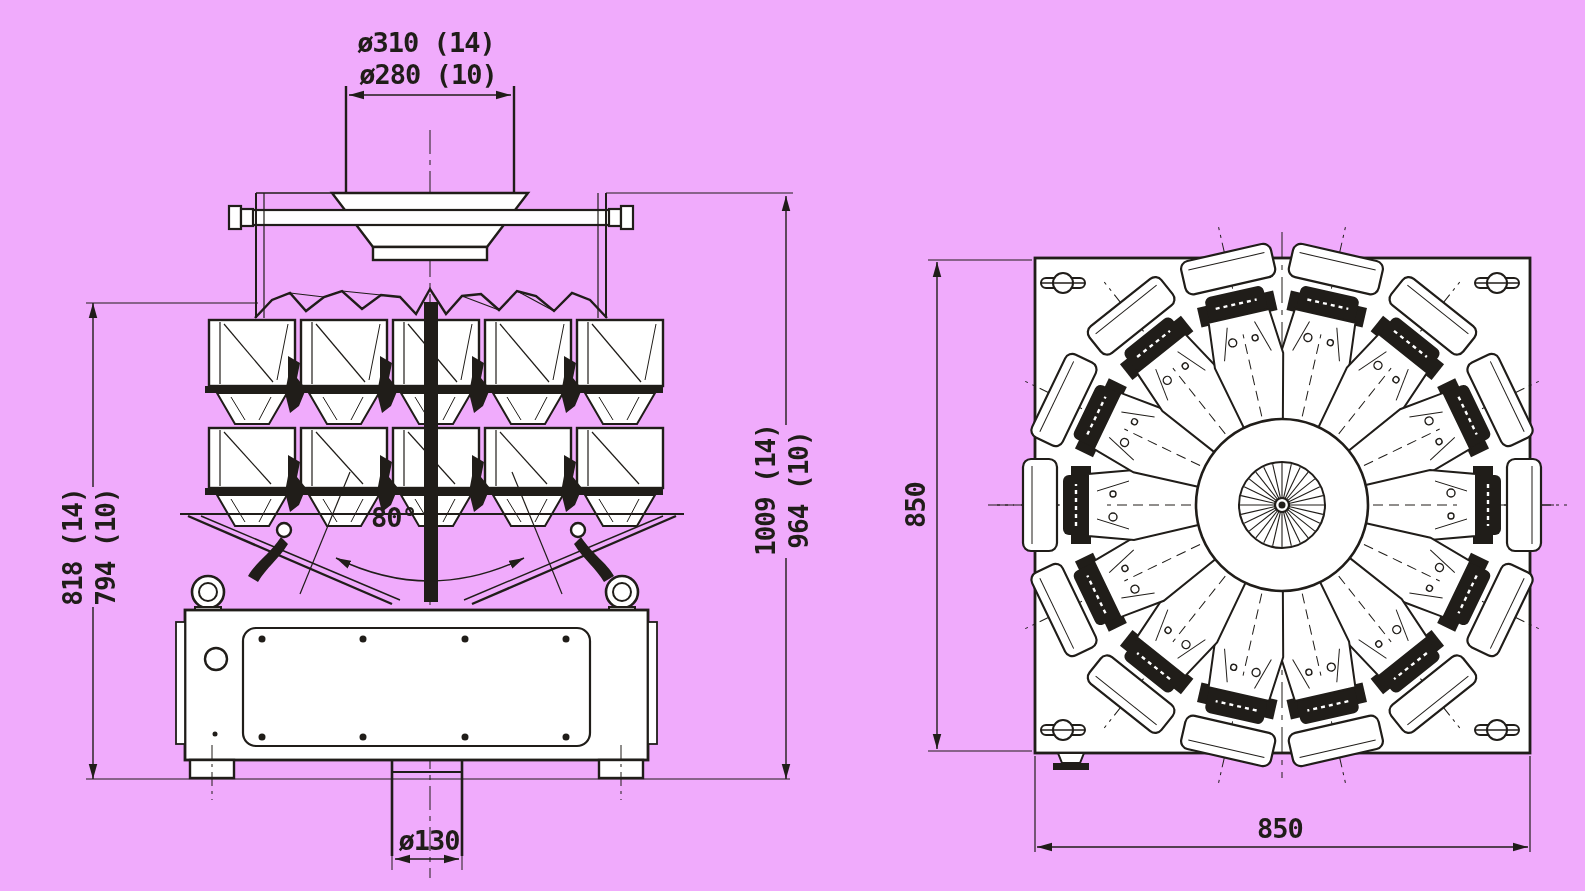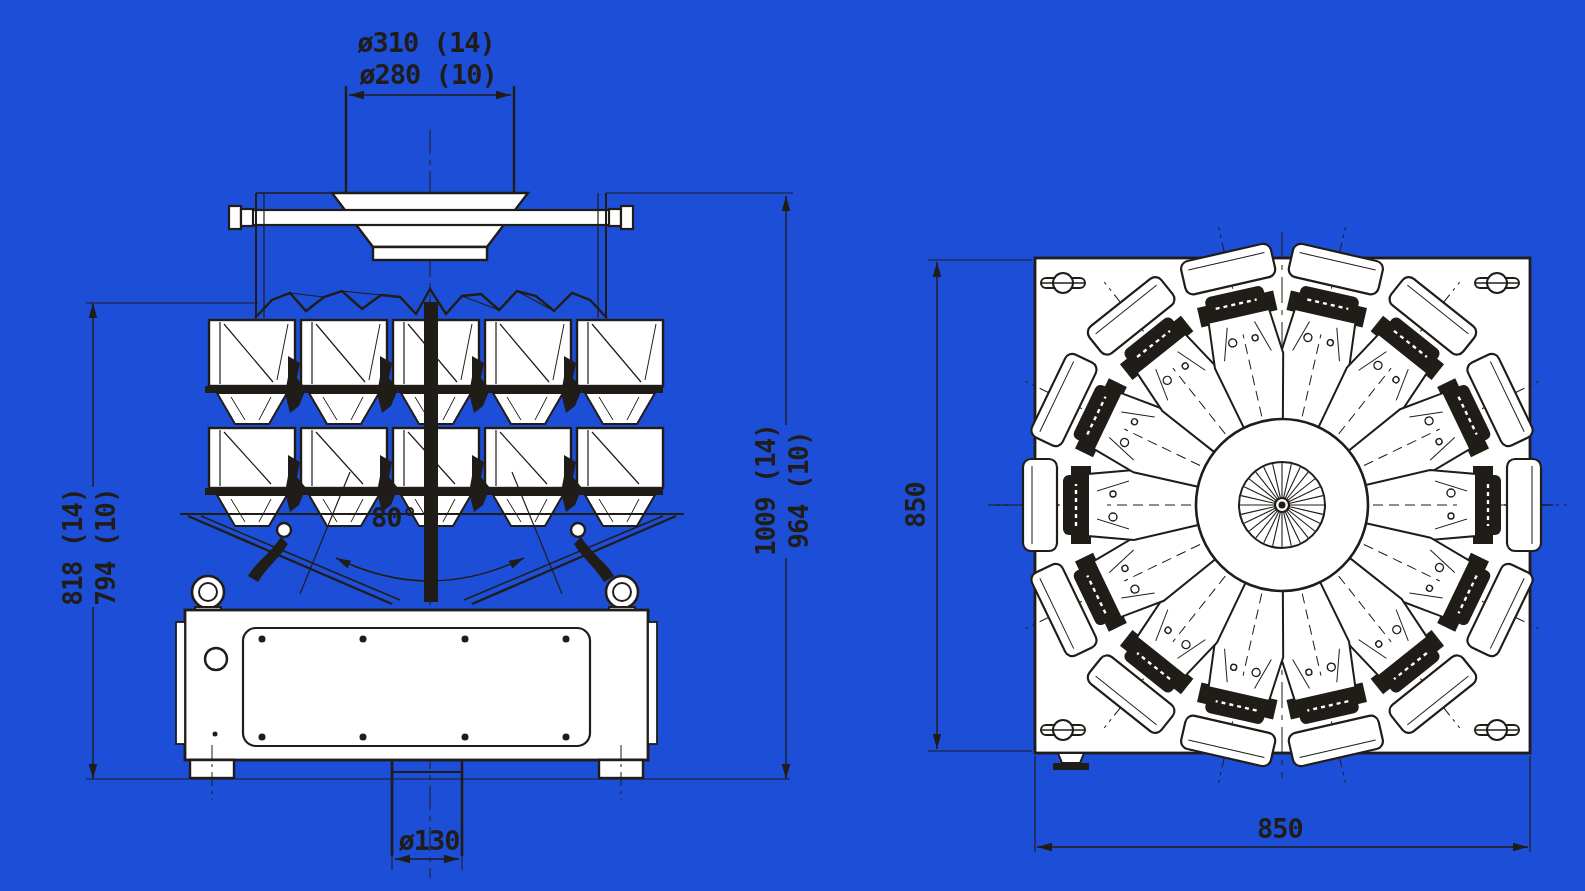--- a/index.html
+++ b/index.html
@@ -1,16 +1,16 @@
 <!DOCTYPE html>
 <html><head>
 <meta charset="utf-8">
 <style>
   html,body{margin:0;padding:0;background:#ffffff;}
-  .sheet{width:1585px;height:891px;position:relative;background:#1d4ed8;overflow:hidden;}
+  .sheet{width:1585px;height:891px;position:relative;background:#f0abfc;overflow:hidden;}
   svg{display:block;}
   .dimtext{font-family:"DejaVu Sans Mono","Liberation Mono",monospace;font-weight:600;
            font-size:27px;fill:#201d19;letter-spacing:-1px;}
   .dimtext.small{font-size:26px;}
 </style>
 </head>
 <body>
 
 <div class="sheet">
 <svg width="1585" height="891" viewBox="0 0 1585 891">

